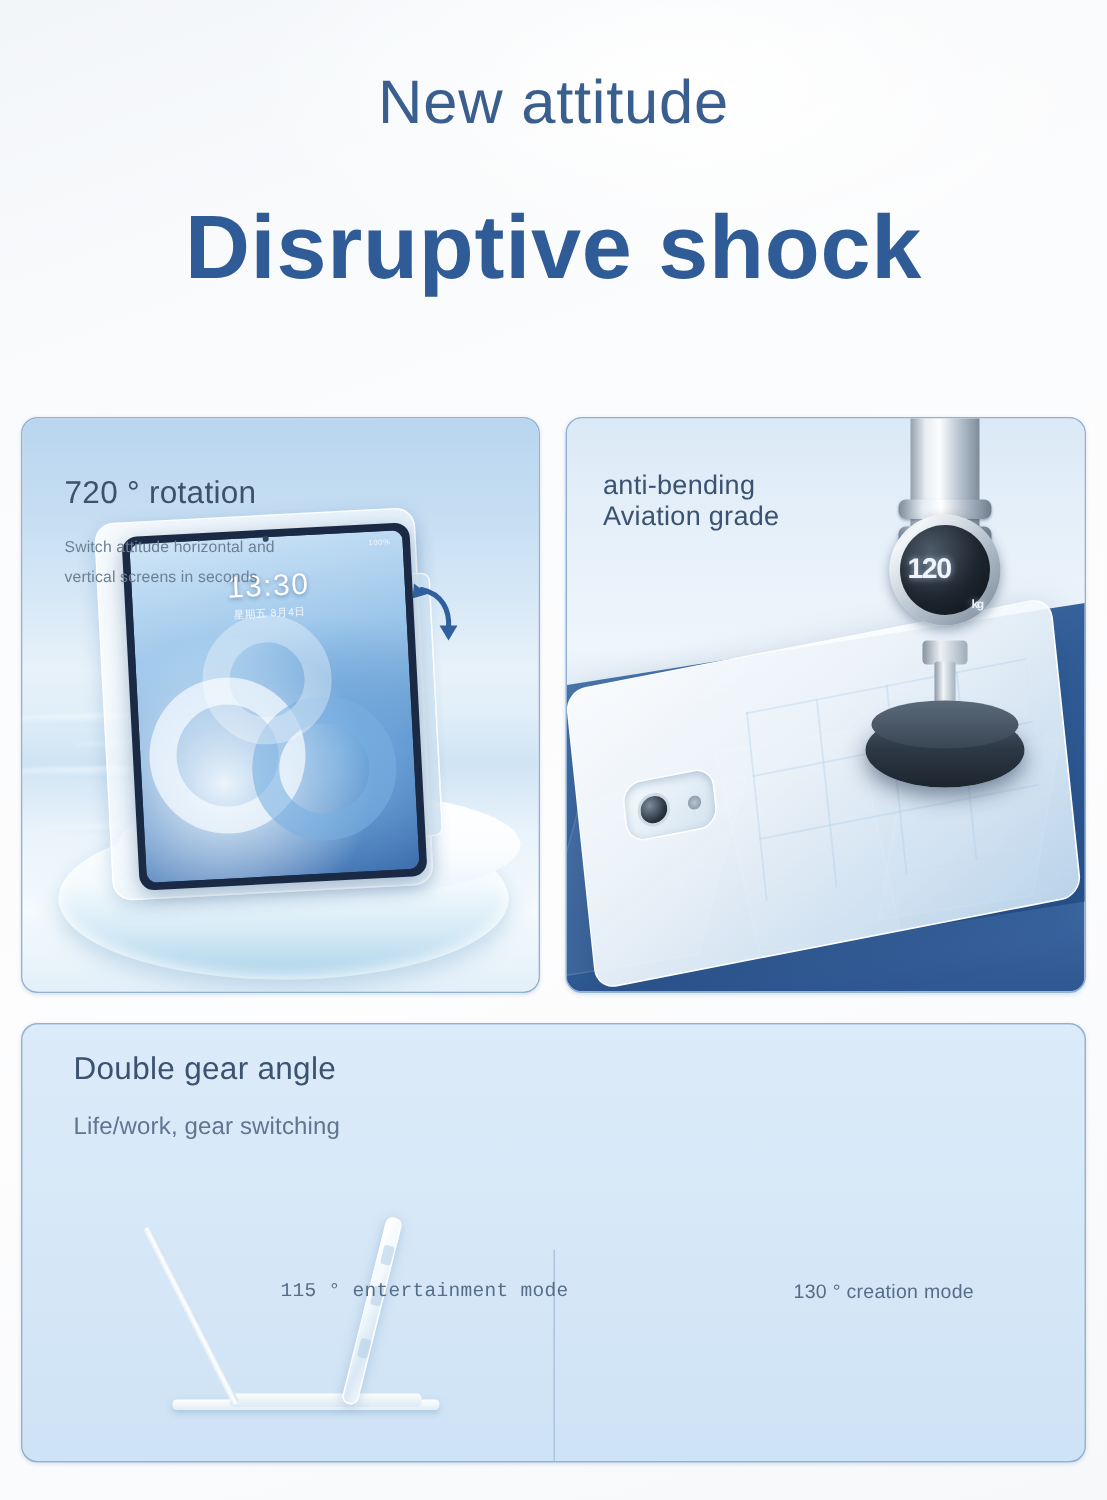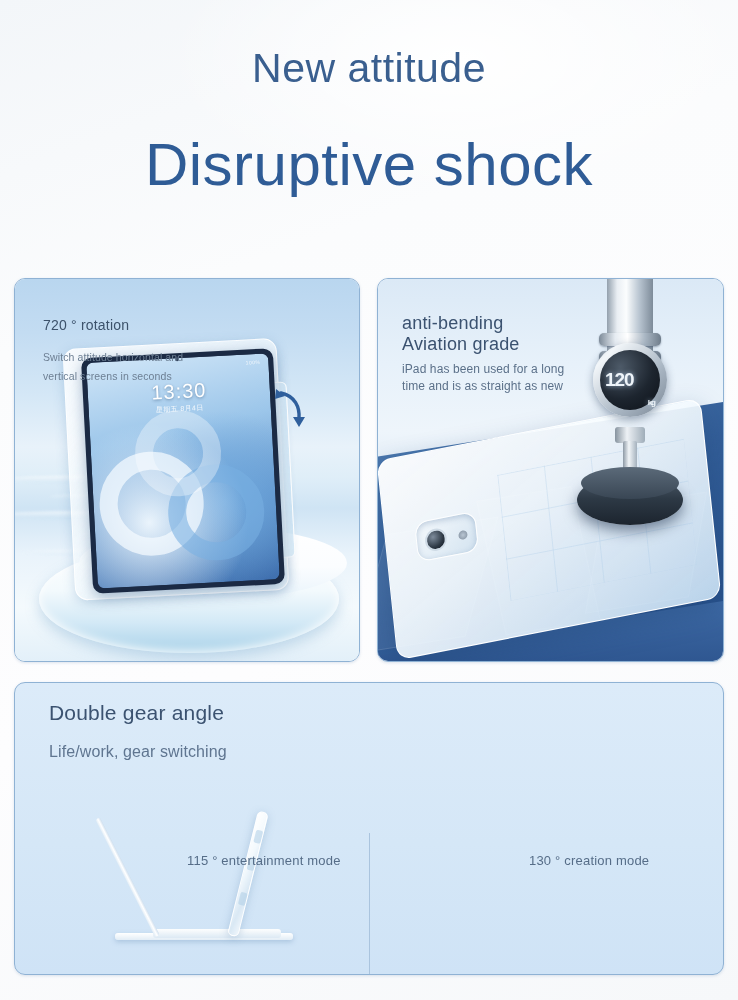--- a/index.html
+++ b/index.html
@@ -25,21 +25,21 @@
   .title-main {
     font-size:41px;
     font-weight:400;
     letter-spacing:.5px;
     color:#3a5f8f;
     line-height:1.1;
   }
   .title-sub {
     margin-top:42px;
     font-size:60px;
-    font-weight:400;
+    font-weight:700;
     letter-spacing:.5px;
     color:#2f5c96;
     line-height:1.05;
   }
 
   
   .card-row {
     position:absolute;
     top:278px; left:14px;
     width:710px; height:384px;
@@ -353,21 +353,21 @@
     border-radius:50%;
     background:linear-gradient(180deg,#5b6a79,#394654);
   }
 
   
   .card-text { position:absolute; z-index:6; }
   .ct-left { left:28px; top:38px; }
   .ct-right{ left:24px; top:34px; }
 
   .card-title {
-    font-size:14px;
+    font-size:21px;
     font-weight:400;
     color:#3c526b;
     line-height:1.18;
     letter-spacing:.2px;
   }
   .card-title.small { font-size:18px; color:#3b5270; }
   .card-sub {
     margin-top:14px;
     font-size:10.5px;
     color:#6d7f93;
@@ -405,21 +405,21 @@
     position:absolute;
     left:0; right:0; top:122px; bottom:0;
   }
   .mode {
     position:absolute;
     top:0; bottom:0;
     width:50%;
     display:flex;
     align-items:center;
   }
-  .mode-left  { left:0; }
+  .mode-left  { left:0;font-family:Liberation Mono, monospace; }
   .mode-right { left:50%; }
 
   .mode-label {
     position:absolute;
     top:48px;
     font-size:13px;
     color:#566d88;
     letter-spacing:.2px;
     white-space:nowrap;
   }
@@ -573,24 +573,20 @@
             <div class="press-base-top"></div>
           </div>
         </div>
       </div>
 
       <div class="card-text ct-right">
         <div class="card-title small">
           <div>anti-bending</div>
           <div>Aviation grade</div>
         </div>
-        <div class="card-sub tight">
-          <div>iPad has been used for a long</div>
-          <div>time and is as straight as new</div>
-        </div>
       </div>
     </div>
   </div>
 
   <div class="card-bottom">
     <div class="bottom-head">
       <div class="bottom-title">Double gear angle</div>
       <div class="bottom-sub">Life/work, gear switching</div>
     </div>
 

